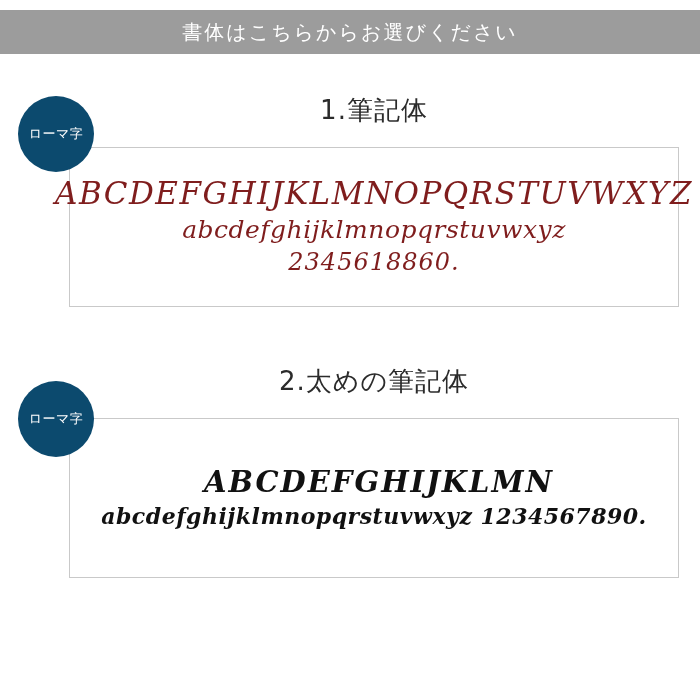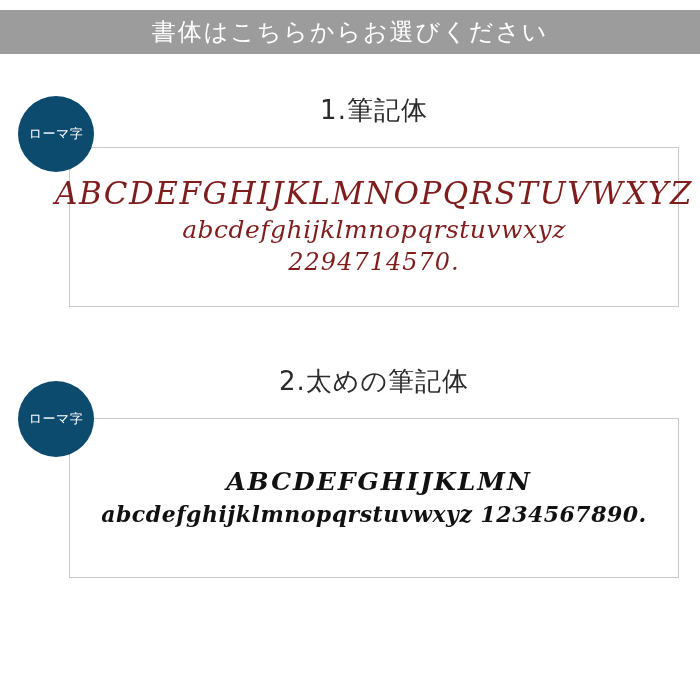--- a/index.html
+++ b/index.html
@@ -28,21 +28,21 @@
     top: 10px;
     width: 700px;
     height: 44px;
     background: #9c9c9c;
     display: flex;
     align-items: center;
     justify-content: center;
   }
   .header-title {
     color: #ffffff;
-    font-size: 24px;
+    font-size: 20px;
     letter-spacing: 2px;
     font-family: "DejaVu Sans", sans-serif;
     font-weight: 400;
     white-space: nowrap;
   }
 
   
   .section {
     position: absolute;
     left: 0;
@@ -116,39 +116,39 @@
   .s1-lower { font-size: 25px; letter-spacing: 0.5px; line-height: 1.35; }
   .s1-num   { font-size: 24px; letter-spacing: 1px; line-height: 1.4; }
 
   
   .script-2 {
     font-family: "DejaVu Serif", serif;
     font-style: italic;
     font-weight: bold;
     color: #111111;
   }
-  .s2-upper { font-size: 25px; letter-spacing: 2px; line-height: 1.3; margin-left: 10px; }
+  .s2-upper { font-size: 29px; letter-spacing: 2px; line-height: 1.3; margin-left: 10px; }
   .s2-lower { font-size: 22px; letter-spacing: 0.5px; line-height: 1.4; }
 </style>
 </head>
 <body>
 
 <div class="page">
 
   <div class="header-bar">
     <div class="header-title">書体はこちらからお選びください</div>
   </div>
 
   <div class="section section-1">
     <div class="section-title">1.筆記体</div>
     <div class="sample-box box-1">
       <div class="lines">
         <div class="script-1 s1-upper">ABCDEFGHIJKLMNOPQRSTUVWXYZ</div>
         <div class="script-1 s1-lower">abcdefghijklmnopqrstuvwxyz</div>
-        <div class="script-1 s1-num">2294714570.</div>
+        <div class="script-1 s1-num">2345618860.</div>
       </div>
     </div>
   </div>
   <div class="badge badge-1">
     <span>ローマ字</span>
   </div>
 
   <div class="section section-2">
     <div class="section-title">2.太めの筆記体</div>
     <div class="sample-box box-2">

